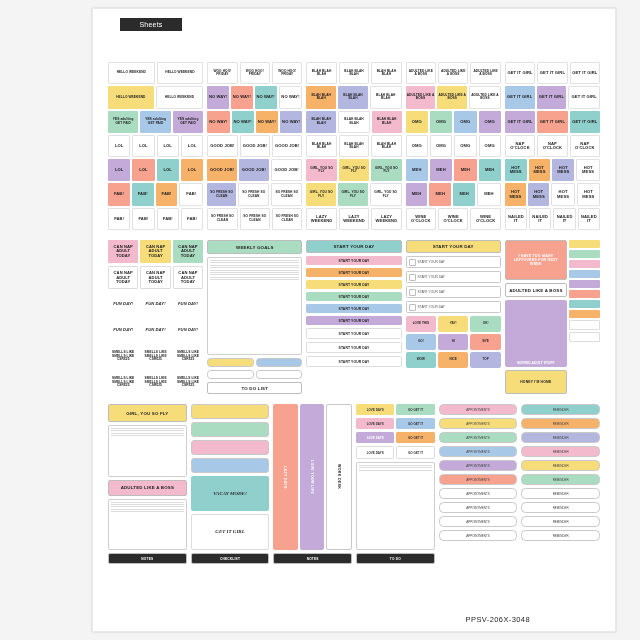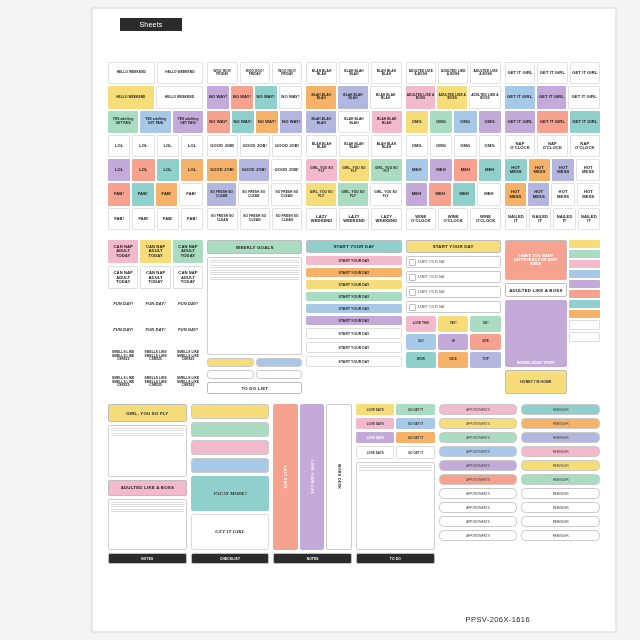--- a/index.html
+++ b/index.html
@@ -550,14 +550,14 @@
         <div class="smalltag" style="background:#a9dcc0">REMINDER</div>
         <div class="smalltag" style="background:#fff">REMINDER</div>
         <div class="smalltag" style="background:#fff">REMINDER</div>
         <div class="smalltag" style="background:#fff">REMINDER</div>
         <div class="smalltag" style="background:#fff">REMINDER</div>
       </div>
 
     </div>
   </div>
 
-  <div class="code">PPSV-206X-1616</div>
+  <div class="code">PPSV-206X-3048</div>
 </div>
 
 </body></html>

